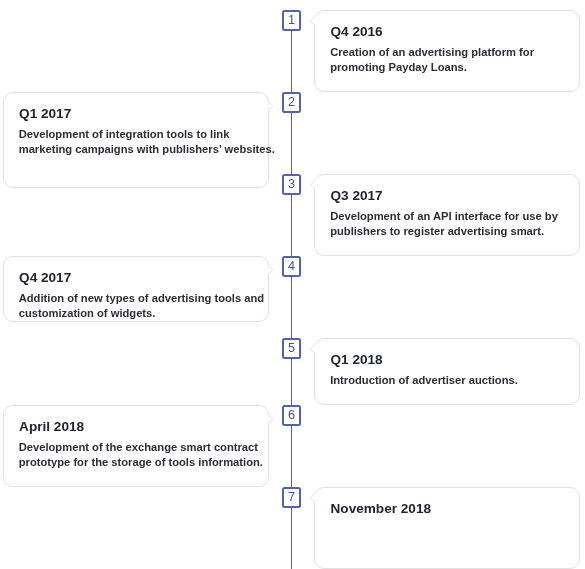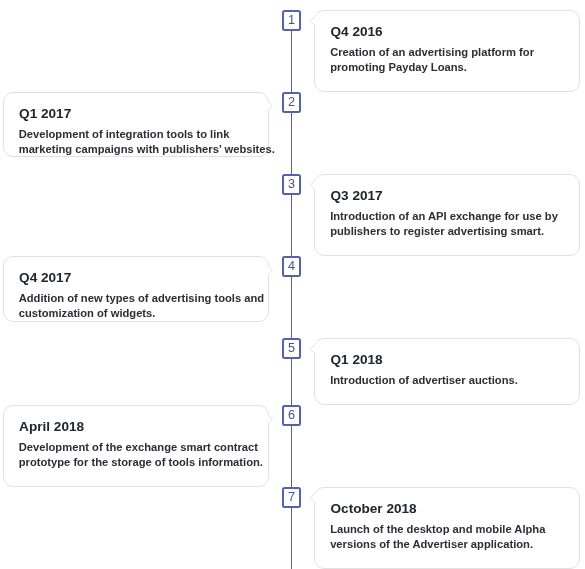--- a/index.html
+++ b/index.html
@@ -106,21 +106,21 @@
         </div>
         <div class="title">Q4 2016</div>
         <div class="desc">
           <div class="desc-line">Creation of an advertising platform for</div>
           <div class="desc-line">promoting Payday Loans.</div>
         </div>
       </div>
     </div>
     <div class="item" style="top:92.3px">
       <div class="marker">2</div>
-      <div class="card left" style="height:65px">
+      <div class="card left" style="height:96px">
         <div class="ptr">
           <svg viewBox="0 0 10 16" aria-hidden="true">
               <path d="M 9.6 3.1 L 4.3 8.1 L 9.6 13.1" fill="#ffffff" stroke="#e1e1e1" stroke-width="1"></path>
               <rect x="9.1" y="2.6" width="2" height="11" fill="#ffffff"></rect>
             </svg>
         </div>
         <div class="title">Q1 2017</div>
         <div class="desc">
           <div class="desc-line">Development of integration tools to link</div>
           <div class="desc-line">marketing campaigns with publishers’ websites.</div>
@@ -131,21 +131,21 @@
       <div class="marker">3</div>
       <div class="card right" style="height:82px">
         <div class="ptr">
           <svg viewBox="0 0 10 16" aria-hidden="true">
               <path d="M 9.6 3.1 L 4.3 8.1 L 9.6 13.1" fill="#ffffff" stroke="#e1e1e1" stroke-width="1"></path>
               <rect x="9.1" y="2.6" width="2" height="11" fill="#ffffff"></rect>
             </svg>
         </div>
         <div class="title">Q3 2017</div>
         <div class="desc">
-          <div class="desc-line">Introduction of an API exchange for use by</div>
+          <div class="desc-line">Development of an API interface for use by</div>
           <div class="desc-line">publishers to register advertising smart.</div>
         </div>
       </div>
     </div>
     <div class="item" style="top:256.3px">
       <div class="marker">4</div>
       <div class="card left" style="height:66px">
         <div class="ptr">
           <svg viewBox="0 0 10 16" aria-hidden="true">
               <path d="M 9.6 3.1 L 4.3 8.1 L 9.6 13.1" fill="#ffffff" stroke="#e1e1e1" stroke-width="1"></path>
@@ -192,21 +192,17 @@
     </div>
     <div class="item" style="top:487.3px">
       <div class="marker">7</div>
       <div class="card right" style="height:82px">
         <div class="ptr">
           <svg viewBox="0 0 10 16" aria-hidden="true">
               <path d="M 9.6 3.1 L 4.3 8.1 L 9.6 13.1" fill="#ffffff" stroke="#e1e1e1" stroke-width="1"></path>
               <rect x="9.1" y="2.6" width="2" height="11" fill="#ffffff"></rect>
             </svg>
         </div>
-        <div class="title">October 2018</div>
-        <div class="desc">
-          <div class="desc-line">Launch of the desktop and mobile Alpha</div>
-          <div class="desc-line">versions of the Advertiser application.</div>
-        </div>
+        <div class="title">November 2018</div>
       </div>
     </div>
   </div>
 </div>
 
 </body></html>

